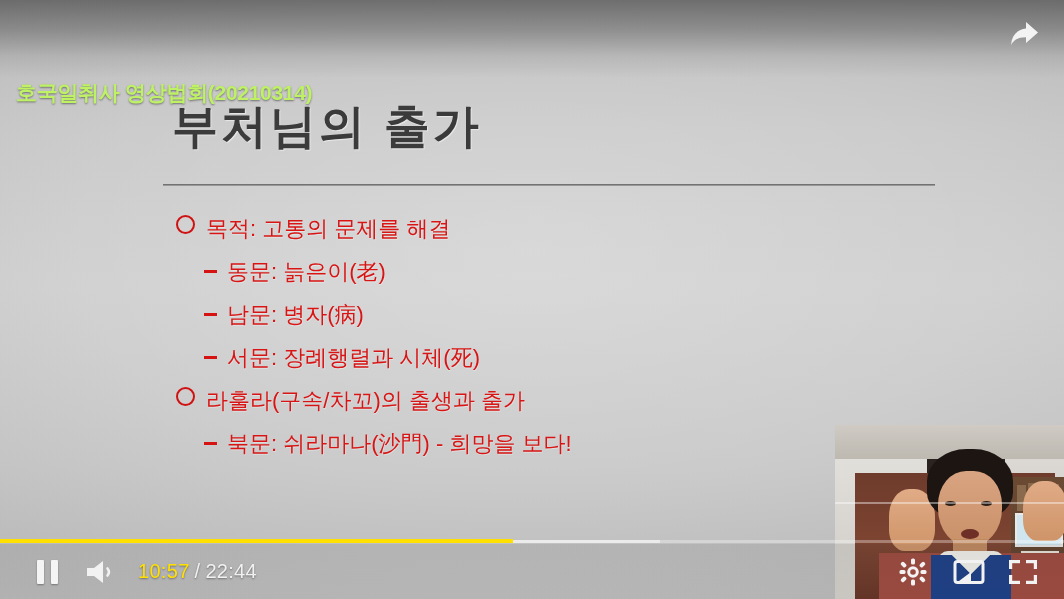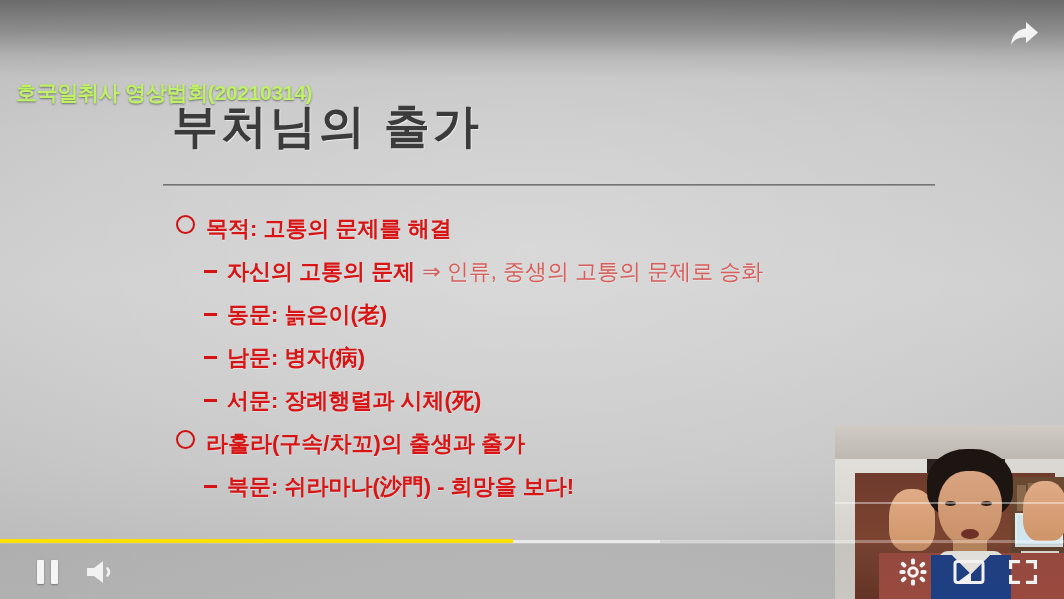--- a/index.html
+++ b/index.html
@@ -81,21 +81,21 @@
     height: 3px;
     background: #d61313;
     margin-right: 10px;
     position: relative;
     top: -6px;
     flex: 0 0 auto;
   }
   .btext {
     color: #d81414;
     font-size: 22px;
-    font-weight: 700;
+    font-weight: 400;
     letter-spacing: 0px;
     text-shadow: 0.5px 0.5px 0 rgba(255,255,255,0.35);
   }
   .btext.sub {
     color: #d9534f;
     font-weight: 400;
     opacity: 0.92;
     margin-left: 7px;
   }
 
@@ -254,25 +254,20 @@
     <div id="slide-title">부처님의 출가</div>
     <div id="slide-rule"></div>
 
     <div id="slide-body">
 
       <div class="bline lvl1">
         <span class="bullet-circle"></span>
         <span class="btext">목적: 고통의 문제를 해결</span>
       </div>
 
-      <div class="bline lvl2">
-        <span class="bullet-dash"></span>
-        <span class="btext">자신의 고통의 문제</span>
-        <span class="btext sub">⇒ 인류, 중생의 고통의 문제로 승화</span>
-      </div>
 
 
       <div class="bline lvl2">
         <span class="bullet-dash"></span>
         <span class="btext">동문: 늙은이(老)</span>
       </div>
 
       <div class="bline lvl2">
         <span class="bullet-dash"></span>
         <span class="btext">남문: 병자(病)</span>
@@ -345,20 +340,25 @@
       <span class="pausebar"></span>
     </div>
 
     <div id="volume-button" class="ctrl">
       <svg width="34" height="26" viewBox="0 0 34 26">
         <path d="M2 9 L9 9 L18 2 L18 24 L9 17 L2 17 Z" fill="#f2f2f2"></path>
         <path d="M22.5 9.5 A5.5 5.5 0 0 1 22.5 16.5" stroke="#f2f2f2" stroke-width="2.6" fill="none" stroke-linecap="round"></path>
       </svg>
     </div>
 
+    <div id="time-display">
+      <span id="time-current">10:57</span>
+      <span id="time-sep">/</span>
+      <span id="time-total">22:44</span>
+    </div>
 
     <div id="settings-button" class="ctrl">
       <svg width="30" height="30" viewBox="0 0 30 30">
         <path d="M15 9.2a5.8 5.8 0 1 0 0 11.6 5.8 5.8 0 0 0 0-11.6zm0 8.6a2.8 2.8 0 1 1 0-5.6 2.8 2.8 0 0 1 0 5.6z" fill="#f2f2f2"></path>
         <g fill="#f2f2f2">
           <rect x="13" y="1.5" width="4" height="6" rx="1.6"></rect>
           <rect x="13" y="22.5" width="4" height="6" rx="1.6"></rect>
           <rect x="1.5" y="13" width="6" height="4" rx="1.6"></rect>
           <rect x="22.5" y="13" width="6" height="4" rx="1.6"></rect>
           <rect x="3.6" y="4.6" width="4" height="6" rx="1.6" transform="rotate(-45 5.6 7.6)"></rect>

